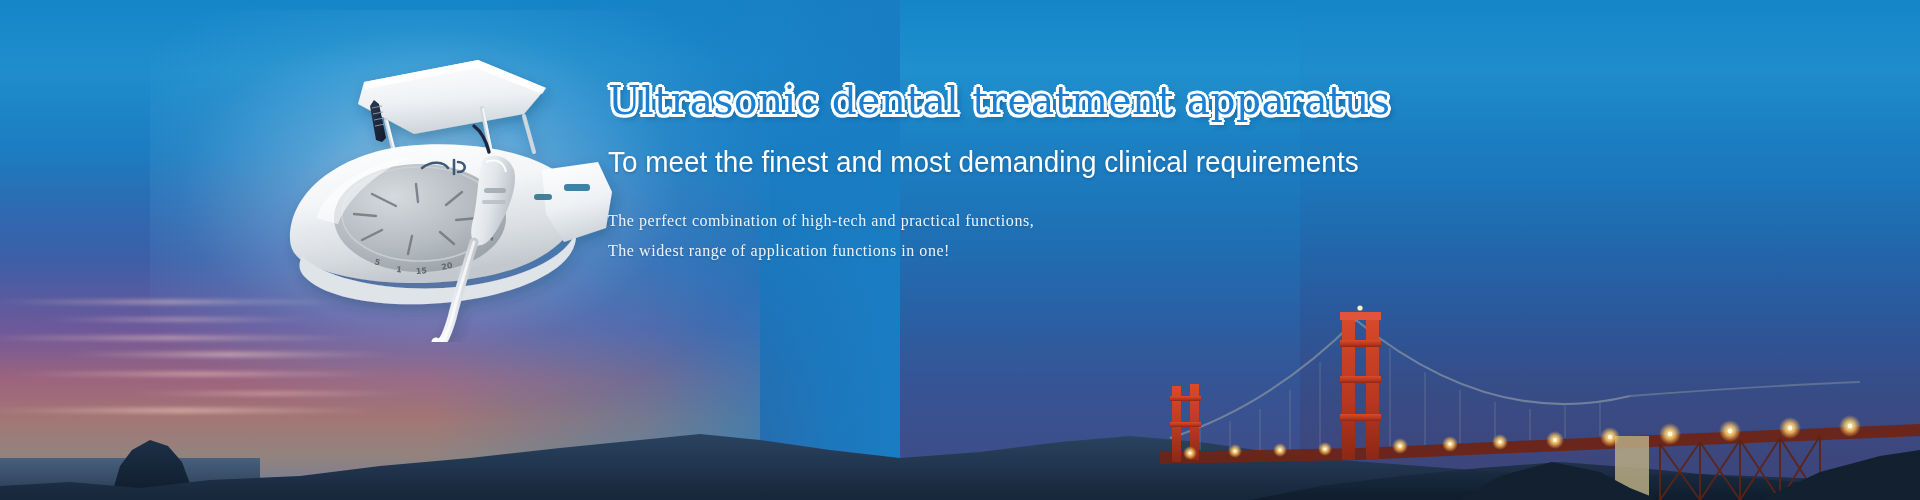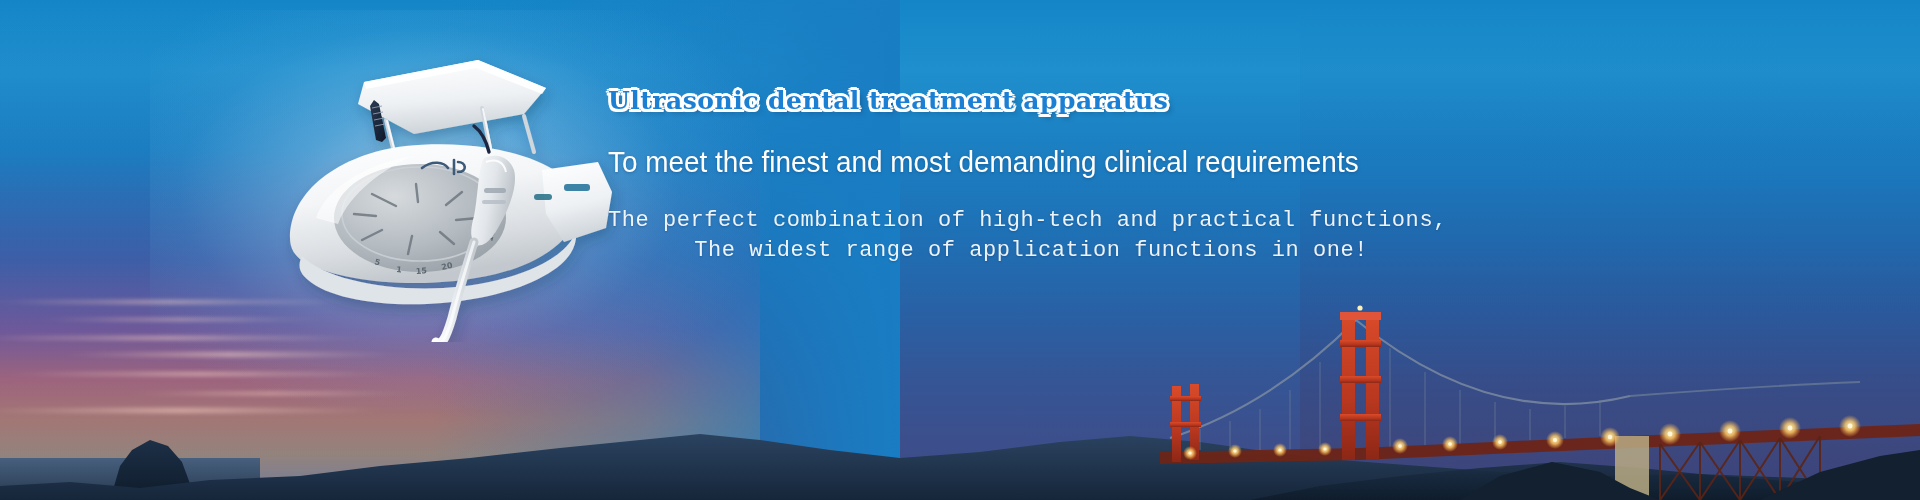--- a/index.html
+++ b/index.html
@@ -77,22 +77,22 @@
   }
 
   
   .ridge{ position:absolute; bottom:0; left:0; width:1920px; height:210px; pointer-events:none; }
 
   
   .copy{ position:absolute; left:608px; top:78px; width:760px; }
 
   .title{
     font-family:"DejaVu Serif", serif;
-    font-weight:700;
-    font-size:25px;
+    font-weight:400;
+    font-size:39px;
     line-height:46px;
     letter-spacing:0.5px;
     color:#1b7fd4;
     white-space:nowrap;
     -webkit-text-stroke:0px;
     text-shadow:
       -2px -2px 0 #ffffff,  2px -2px 0 #ffffff,
       -2px  2px 0 #ffffff,  2px  2px 0 #ffffff,
       -3px  0   0 #ffffff,  3px  0   0 #ffffff,
        0   -3px 0 #ffffff,  0    3px 0 #ffffff,
@@ -108,29 +108,28 @@
     line-height:36px;
     color:#ffffff;
     transform:scaleX(0.93);
     transform-origin:left center;
     white-space:nowrap;
     text-shadow:0 1px 3px rgba(10,50,95,0.35);
   }
 
   .body-copy{ margin-top:26px; }
   .body-line{
-    font-family:Liberation Mono, monospace;
+    font-family:Liberation Serif, serif;
     font-weight:400;
-    font-size:22px;
+    font-size:16px;
     line-height:30px;
     letter-spacing:0.55px;
     color:rgba(255,255,255,0.92);
     white-space:nowrap;
     text-shadow:0 1px 2px rgba(10,50,95,0.3);
-    text-align:right;
   }
 
   
   .product{ position:absolute; left:246px; top:42px; width:380px; height:300px; }
 </style>
 </head>
 <body>
 
 <div class="banner">
 

